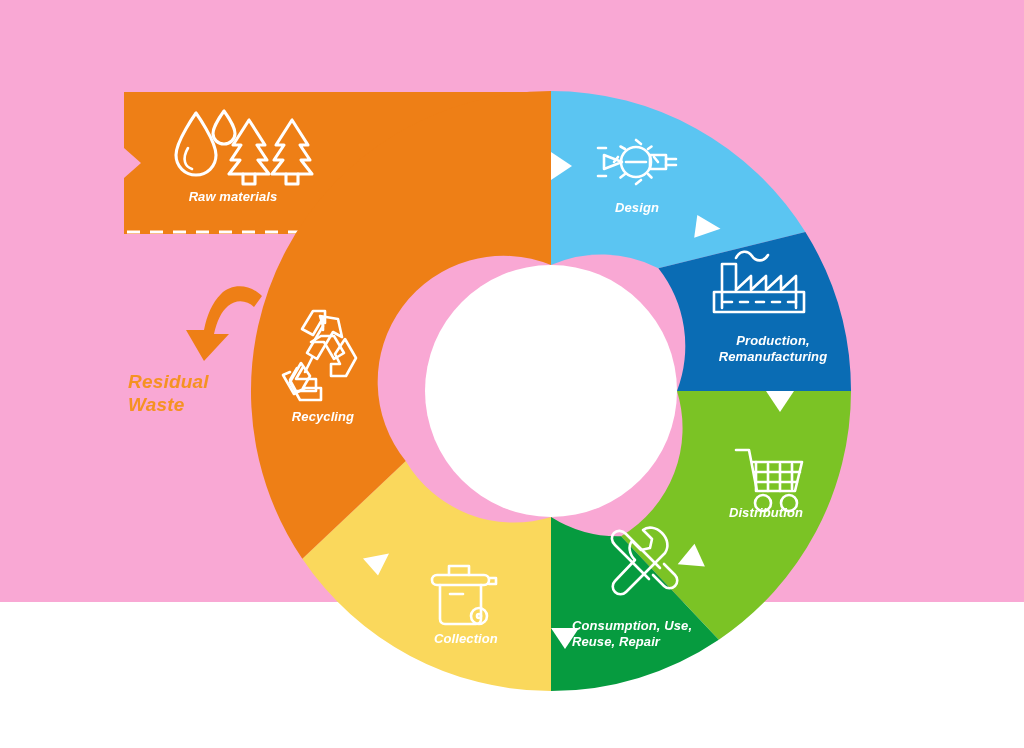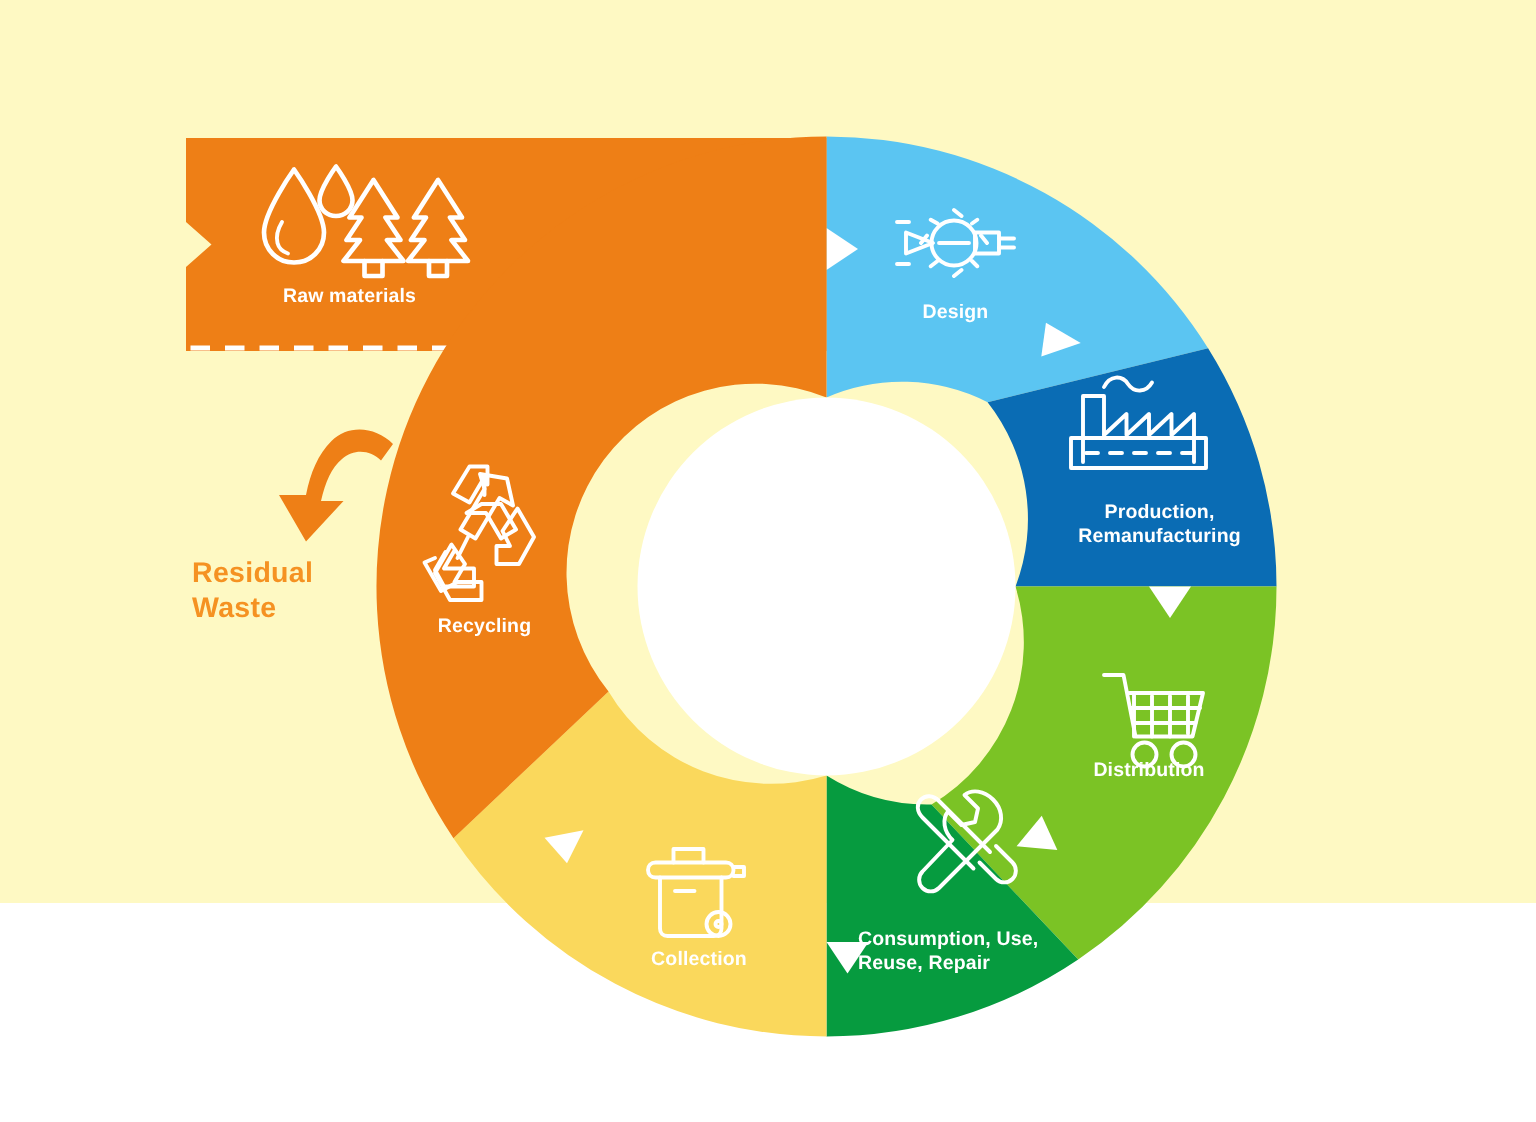--- a/index.html
+++ b/index.html
@@ -10,21 +10,22 @@
   body {
     width: 1024px;
     height: 748px;
     overflow: hidden;
     font-family: "Liberation Sans", sans-serif;
   }
   #diagram-root {
     position: relative;
     width: 1024px;
     height: 602px;
-    background: #fef9c3;
+    background: #f9a8d4;
+    font-style: italic;
   }
   svg.diagram-canvas {
     position: absolute;
     top: 0;
     left: 0;
     width: 1024px;
     height: 748px;
     display: block;
   }
   .seg-label {

